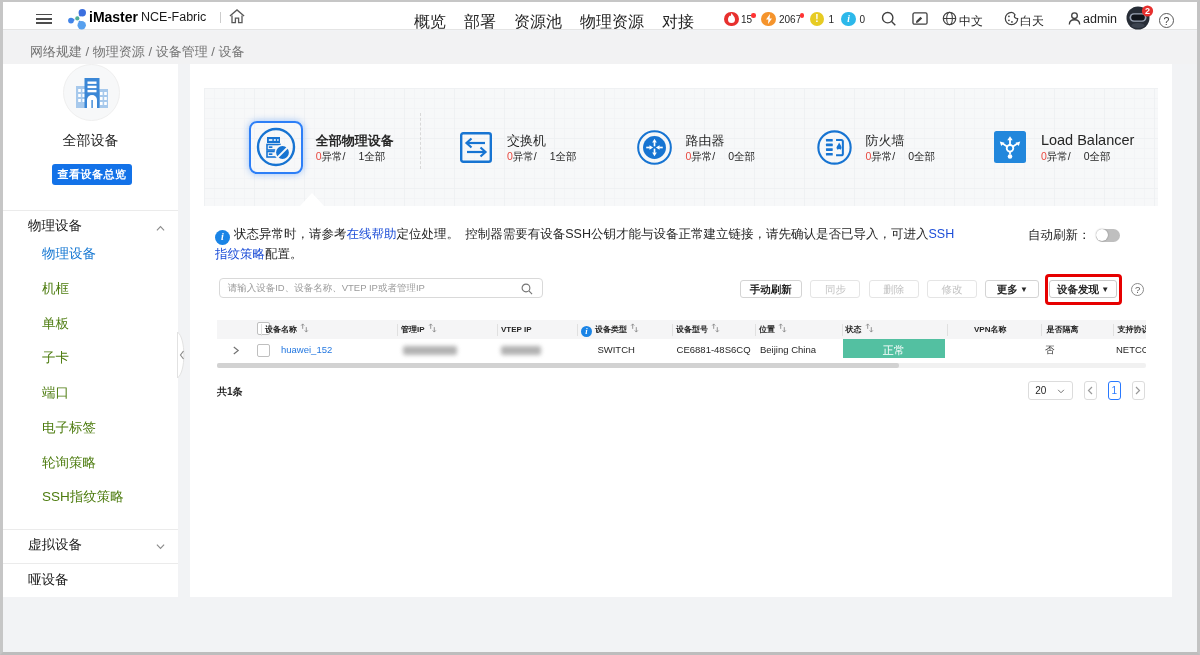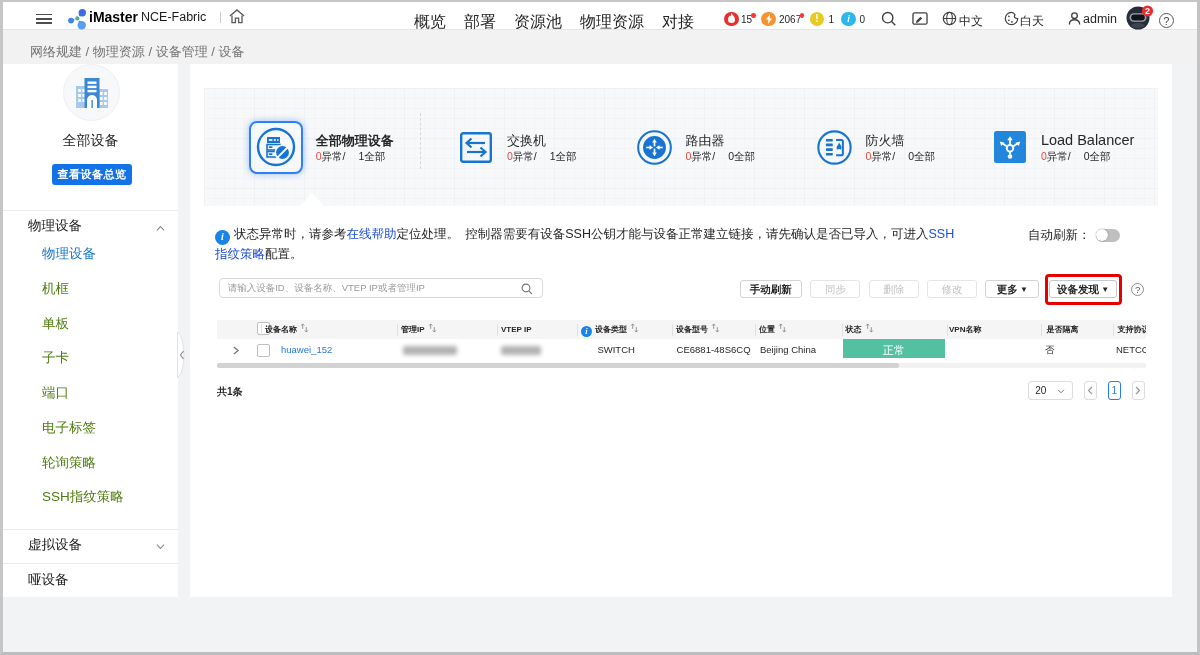--- a/index.html
+++ b/index.html
@@ -369,21 +369,21 @@
           <path d="M7 4.5 L7 10 M5.3 8.2 L7 10 L8.7 8.2" stroke="#8c8c8c" fill="none"></path>
         </svg></div>
     <div class="th" style="left:538px;width:86px;"><span class="vline"></span><span style="margin-left:4px;">位置</span><svg class="sort" width="9" height="10" viewBox="0 0 10 11">
           <path d="M3 6.5 L3 1 M1.3 2.8 L3 1 L4.7 2.8" stroke="#8c8c8c" fill="none"></path>
           <path d="M7 4.5 L7 10 M5.3 8.2 L7 10 L8.7 8.2" stroke="#8c8c8c" fill="none"></path>
         </svg></div>
     <div class="th" style="left:624.6px;width:103px;"><span class="vline"></span><span style="margin-left:4px;">状态</span><svg class="sort" width="9" height="10" viewBox="0 0 10 11">
           <path d="M3 6.5 L3 1 M1.3 2.8 L3 1 L4.7 2.8" stroke="#8c8c8c" fill="none"></path>
           <path d="M7 4.5 L7 10 M5.3 8.2 L7 10 L8.7 8.2" stroke="#8c8c8c" fill="none"></path>
         </svg></div>
-    <div class="th" style="left:730px;width:94px;"><span class="vline"></span><span style="margin-left:2px;">VPN名称</span></div>
+    <div class="th" style="left:730px;width:94px;"><span class="vline"></span><span style="margin-left:27px;">VPN名称</span></div>
     <div class="th" style="left:824px;width:72px;"><span class="vline"></span><span style="margin-left:5.5px;">是否隔离</span></div>
     <div class="th" style="left:896px;width:33px;"><span class="vline"></span><span style="margin-left:4.5px;">支持协议</span></div>
   </div>
   <div class="trow">
     <svg class="abs" style="left:15px;top:7px;" width="8" height="9" viewBox="0 0 9 10">
         <path d="M2 1 L7 5 L2 9" fill="none" stroke="#737373" stroke-width="1.3"></path>
       </svg>
     <div class="cb abs" style="left:40px;top:4.5px;"></div>
     <div class="td" style="left:64px;color:#2478e0;">huawei_152</div>
     <div class="abs" style="left:186px;top:6.5px;width:54px;height:9px;background:#9f9f9f;border-radius:2px;filter:blur(2.2px);opacity:.8;"></div>

